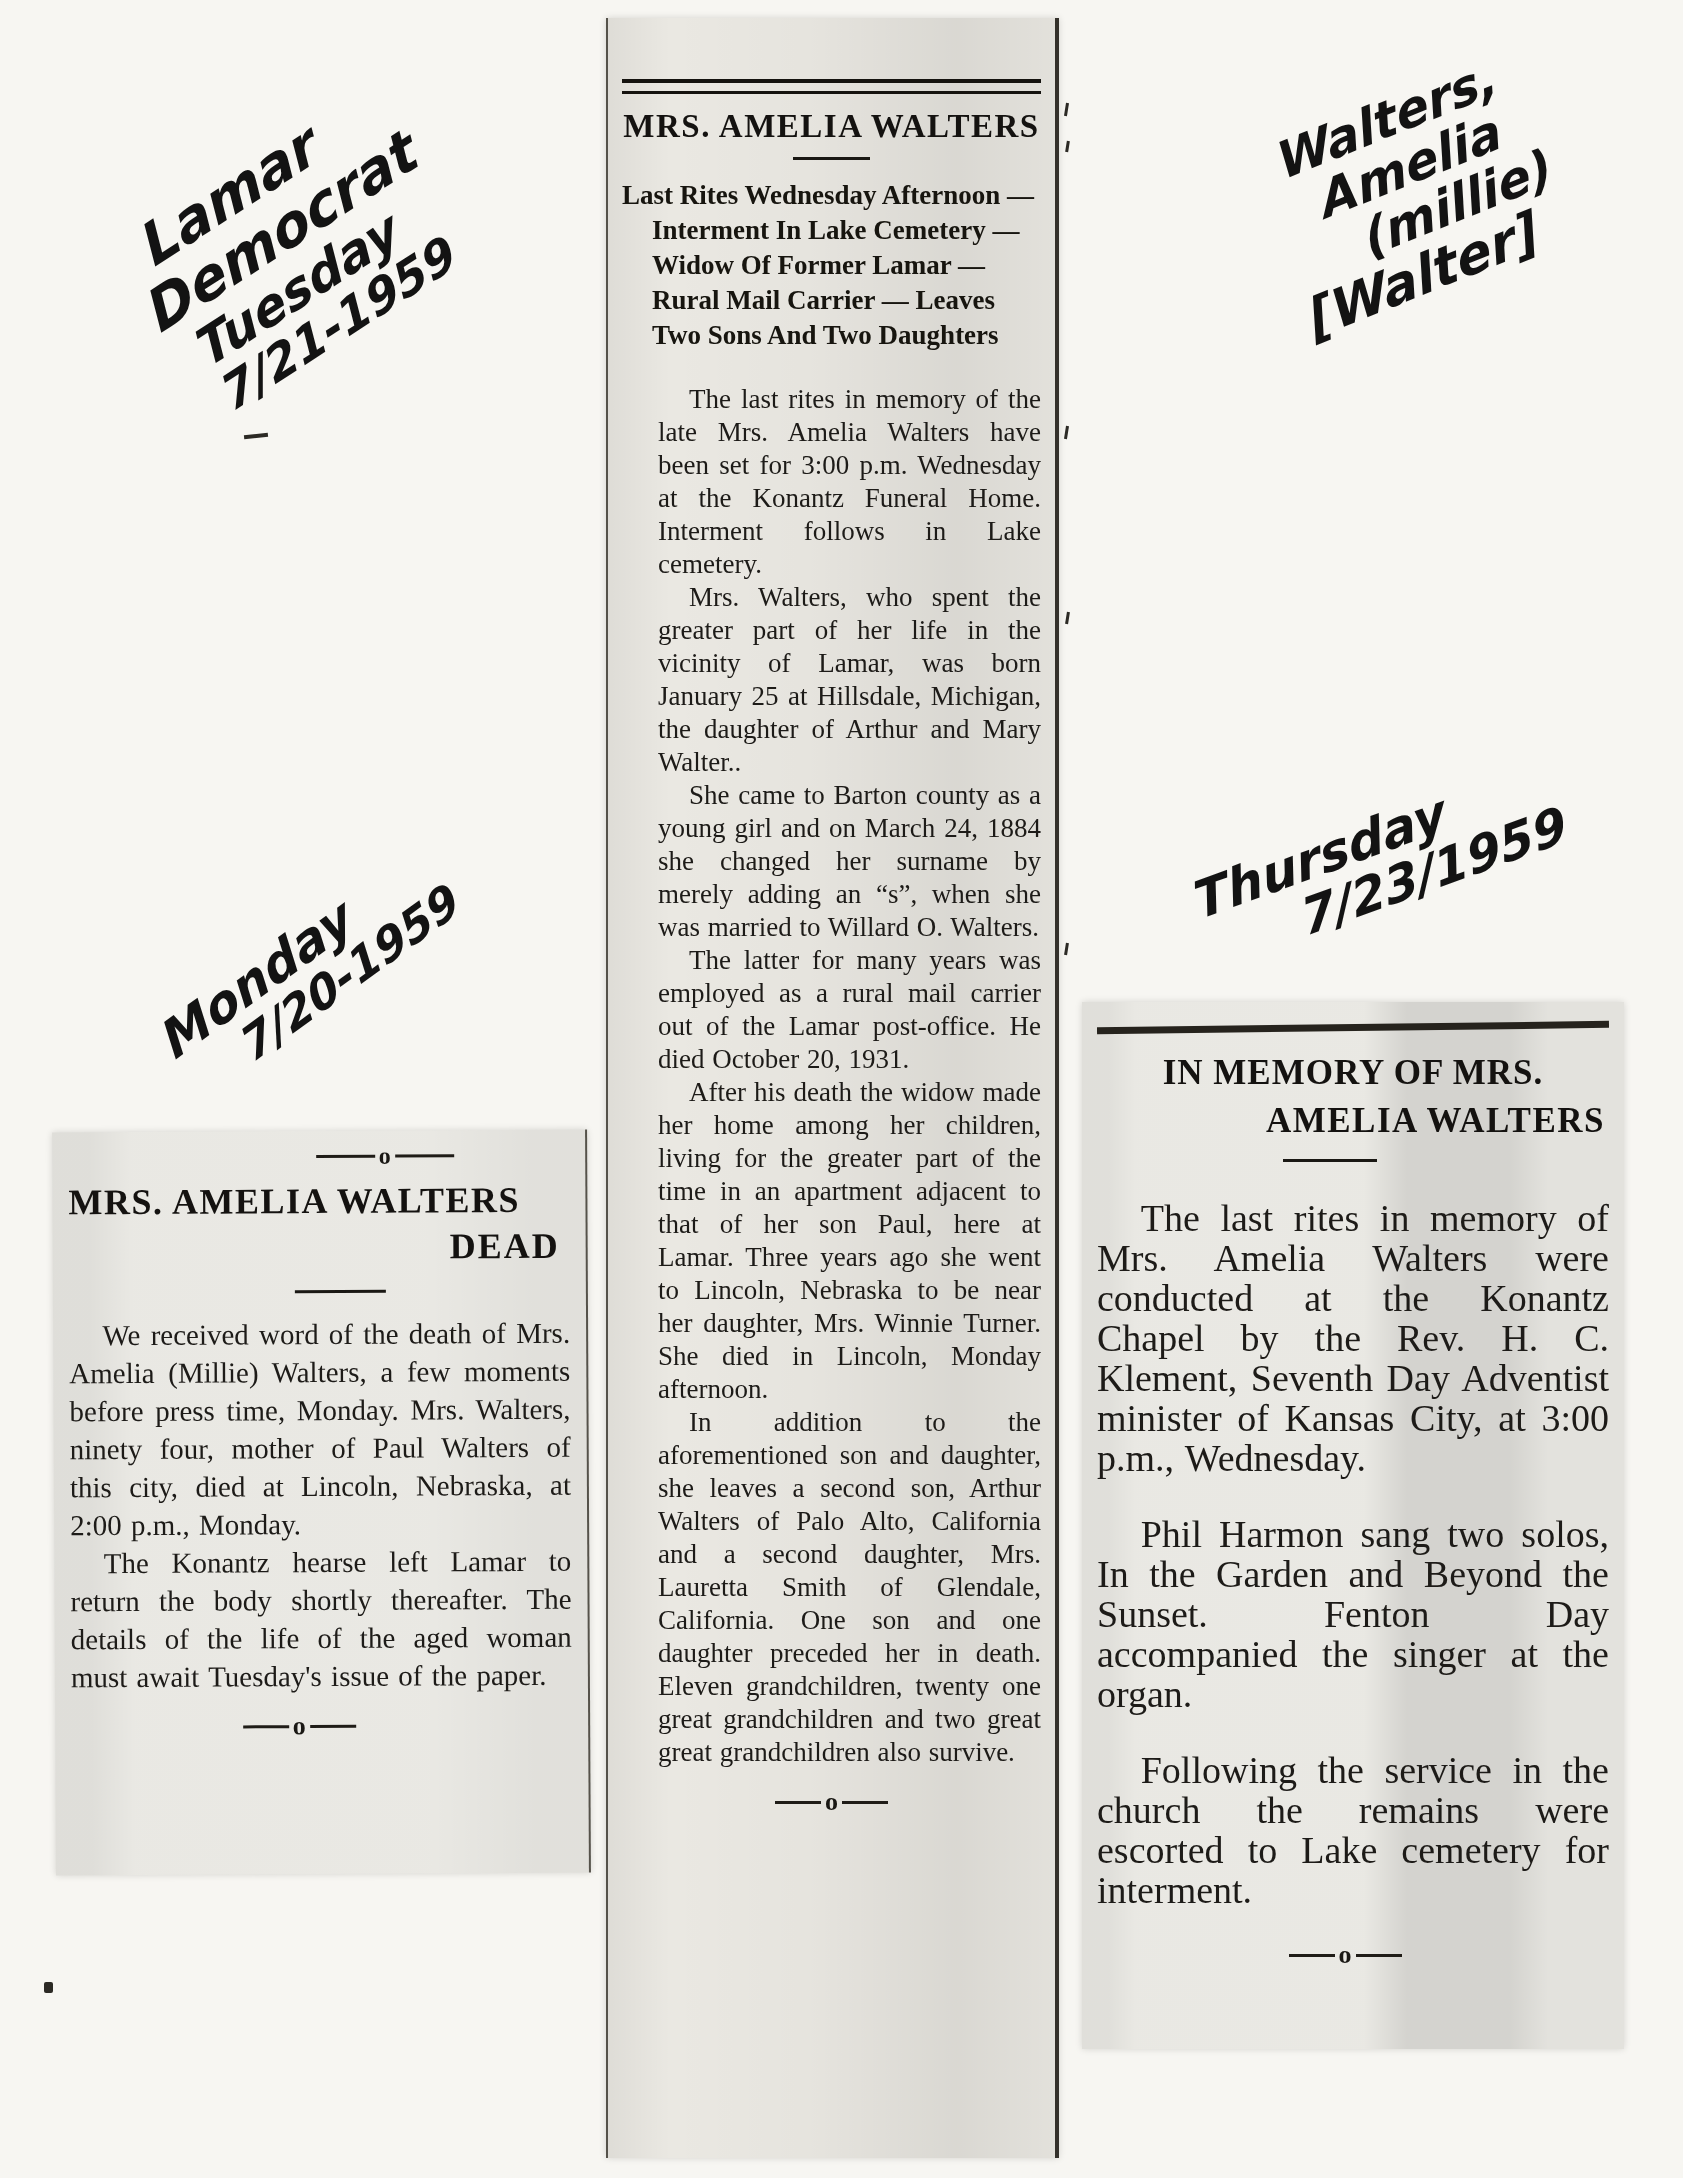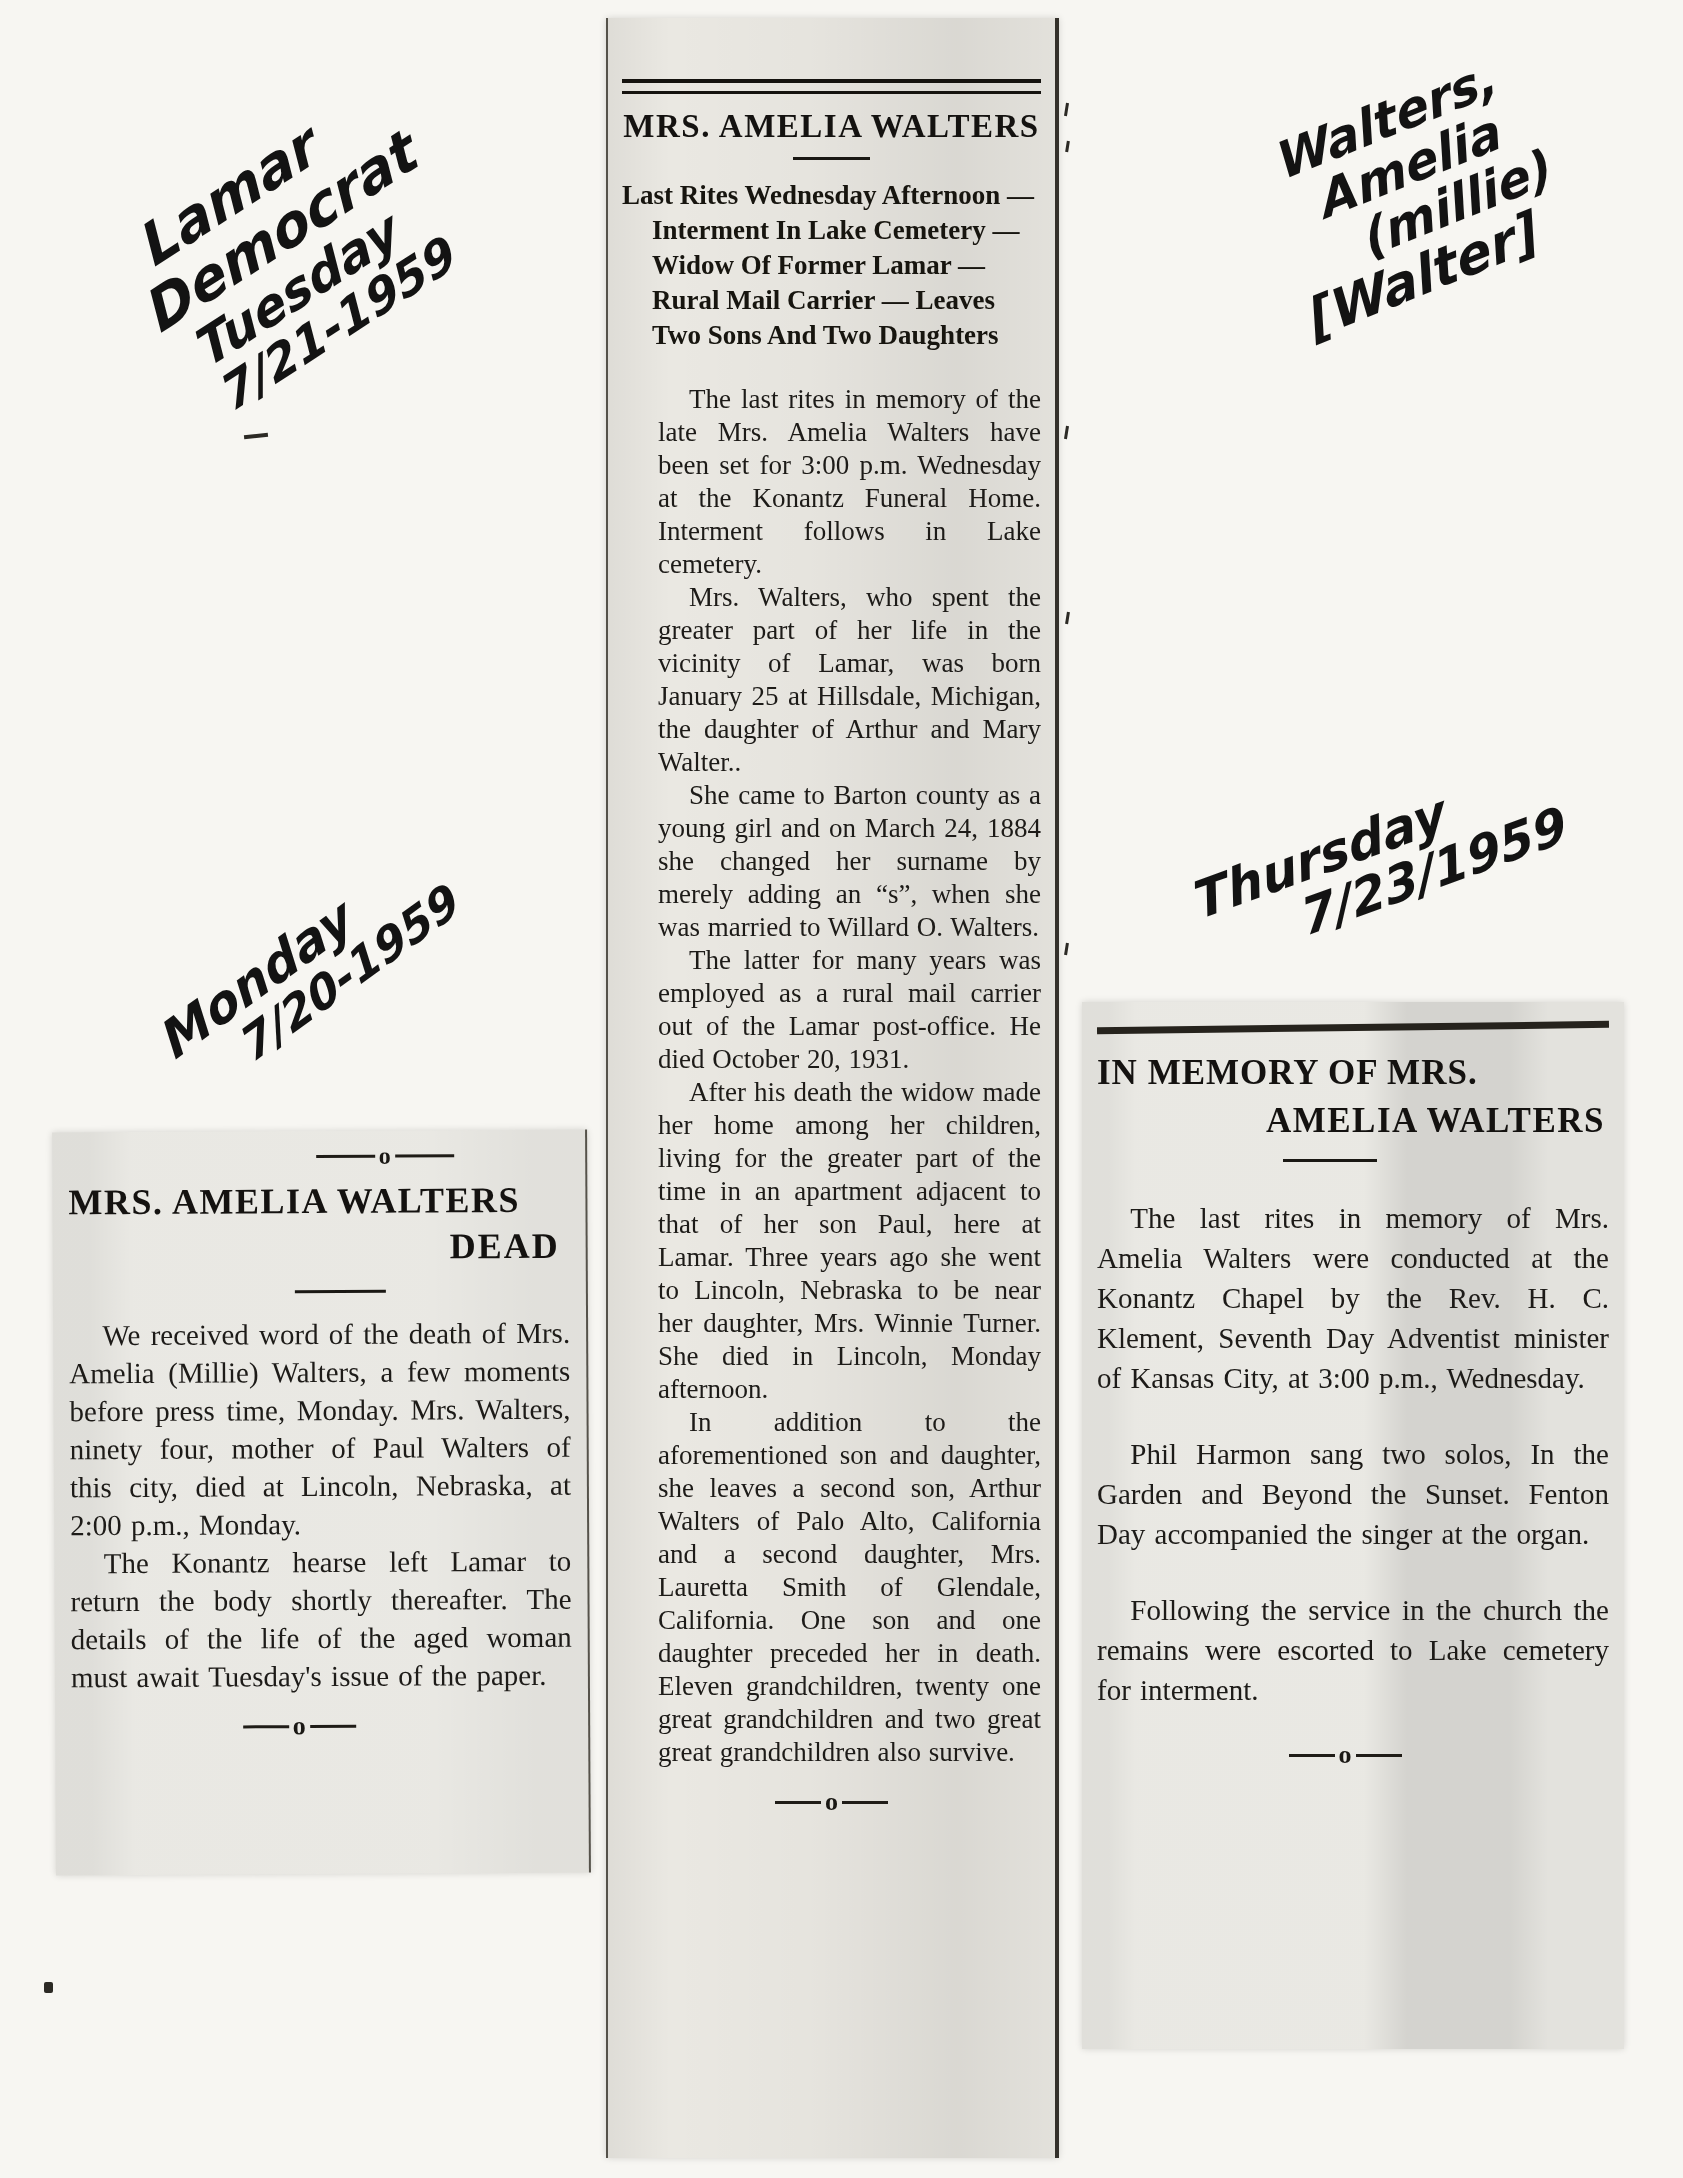--- a/index.html
+++ b/index.html
@@ -42,38 +42,38 @@
     transform:rotate(-0.7deg);
   }
   .headline{
     font-weight:bold;color:#141210;margin:0;
   }
   .clip-center .headline{
     font-size:33px;letter-spacing:1.5px;text-align:center;margin-top:14px;
   }
   .clip-left .headline{font-size:36px;letter-spacing:1.5px;margin-top:8px;}
   .clip-left .headline-2{font-size:36px;letter-spacing:2px;text-align:right;padding-right:10px;margin-top:4px;}
-  .clip-right .headline{font-size:35px;letter-spacing:1px;margin-top:22px;}
+  .clip-right .headline{font-size:35px;letter-spacing:1px;margin-top:22px;text-align:center;}
   .clip-right .headline-2{font-size:35px;letter-spacing:1.5px;text-align:right;padding-right:4px;margin-top:8px;}
   .headline-2{font-weight:bold;color:#141210;margin:0;}
   .short-rule{height:3px;background:#1a1814;}
   .clip-center .short-rule{width:77px;margin:12px auto 18px;}
   .clip-left .short-rule{width:91px;margin:22px 0 22px 226px;}
   .clip-right .short-rule{width:94px;margin:18px 0 24px 186px;}
   .subhead{
     font-weight:bold;font-size:27px;line-height:35px;color:#17150f;
     padding-left:30px;text-indent:-30px;margin:10px 0 0 0;
   }
   .body-copy p{
     margin:0;text-align:justify;text-indent:1.15em;
   }
   .clip-center .body-copy{margin-top:30px;margin-left:36px;}
   .clip-center .body-copy p{font-size:27px;line-height:33px;word-spacing:1px;}
   .clip-left .body-copy p{font-size:29px;line-height:38px;word-spacing:2px;}
-  .clip-right .body-copy p{font-size:29px;line-height:40px;word-spacing:2px;margin-top:36px;}
+  .clip-right .body-copy p{font-size:38px;line-height:40px;word-spacing:2px;margin-top:36px;}
   .clip-left .body-copy{margin-top:6px;}
   .clip-right .body-copy{margin-top:4px;}
   .end-mark{
     display:flex;align-items:center;justify-content:center;gap:4px;
     font-size:26px;color:#1a1814;font-weight:bold;
   }
   .end-mark::before,.end-mark::after{content:"";width:46px;height:3px;background:#1f1c17;}
   .clip-center .end-mark{margin-top:18px;}
   .clip-left .end-mark{margin-top:16px;width:238px;margin-left:109px;}
   .clip-right .end-mark{margin-top:30px;width:238px;margin-left:129px;}

